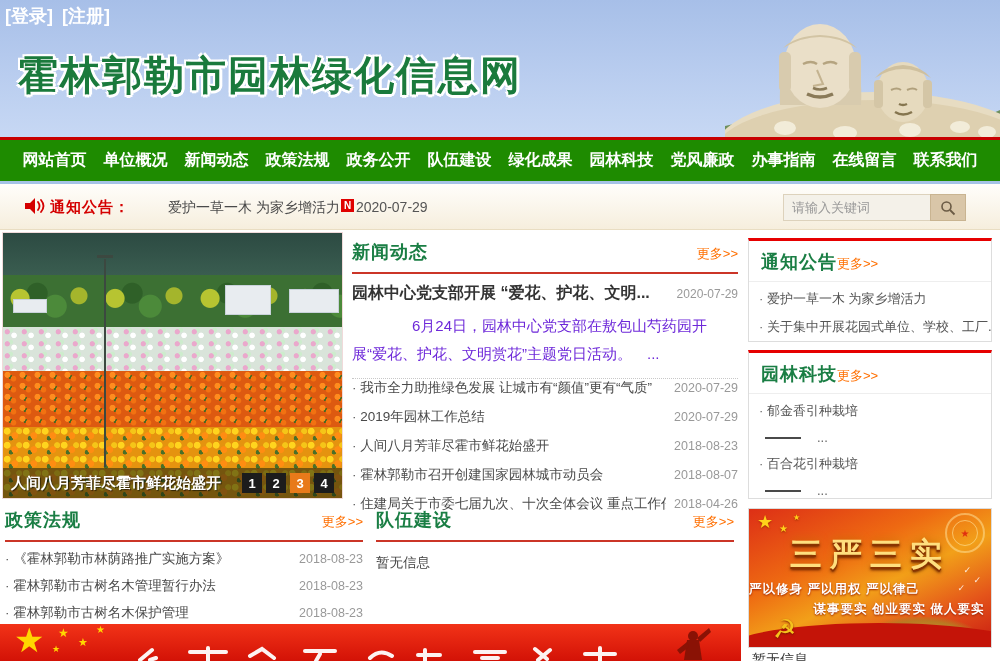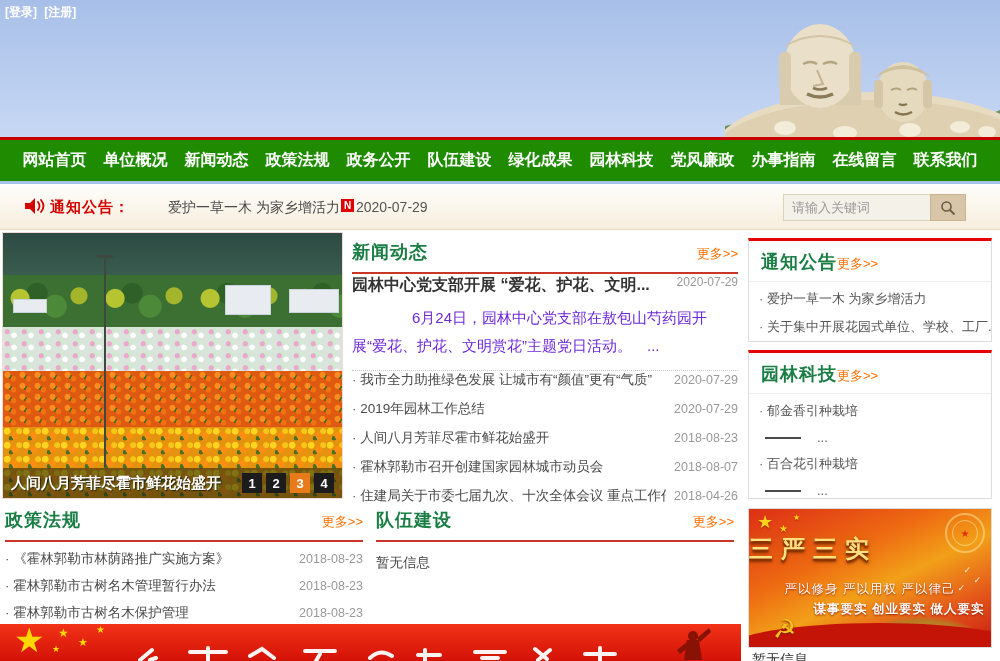--- a/index.html
+++ b/index.html
@@ -2,21 +2,21 @@
 <html><head>
 <meta charset="utf-8">
 <style>
   * { margin:0; padding:0; box-sizing:border-box; }
   body { font-family:"Liberation Sans","DejaVu Sans",sans-serif; background:#fff; }
   #page { position:relative; width:1000px; height:661px; overflow:hidden; background:#fff; }
 
   
   #header { position:absolute; left:0; top:0; width:1000px; height:137px;
     background:linear-gradient(180deg,#a7bfe8 0%,#b9cdef 55%,#c7d8f4 100%); overflow:hidden; }
-  #topbar { position:absolute; left:5px; top:4px; font-size:12px; font-weight:bold; color:#fff; z-index:5; }
+  #topbar { position:absolute; left:5px; top:4px; font-size:18px; font-weight:bold; color:#fff; z-index:5; }
   #topbar a { color:#fff; text-decoration:none; margin-right:4px; cursor:pointer; }
   #site-title { position:absolute; left:18px; top:48px; font-size:40px; font-weight:bold; color:#1a7a3c;
     letter-spacing:2px; z-index:4;
     text-shadow:-2px -2px 0 #fff, 2px -2px 0 #fff, -2px 2px 0 #fff, 2px 2px 0 #fff, 0 3px 0 #fff, 3px 0 0 #fff; }
   #statue { position:absolute; right:0; top:0; }
 
   #redline { position:absolute; left:0; top:137px; width:1000px; height:3px; background:#c80000; }
 
   
   #nav { position:absolute; left:0; top:140px; width:1000px; height:41px; background:#1e8b00;
@@ -79,21 +79,21 @@
   .pg.active { background:#e87a1a; }
 
   
   .sec-hd { display:flex; justify-content:space-between; align-items:baseline;
     border-bottom:2px solid #cb3527; padding-bottom:8px; }
   .sec-title { font-size:18px; font-weight:bold; color:#1a7e44; letter-spacing:1px; }
   .more { font-size:13px; color:#ff6f00; cursor:pointer; text-decoration:none; }
 
   
   #news { position:absolute; left:352px; top:10px; width:386px; }
-  #news-feat { display:flex; align-items:flex-start; margin-top:1px; }
+  #news-feat { display:flex; align-items:center; margin-top:9px; }
   #news-feat-title { flex:1; font-size:16px; font-weight:bold; color:#333; white-space:nowrap; overflow:hidden; cursor:pointer; }
   #news-feat-date { font-size:12px; color:#999; margin-left:6px; }
   #news-sum { margin-top:8px; font-size:15px; color:#6d28d9; line-height:1.85; text-indent:4em;
     border-bottom:1px dotted #c8c8c8; padding-bottom:10px; }
   .nrow { display:flex; align-items:baseline; height:29px; }
   .nrow .nt { flex:1; font-size:13.5px; color:#4a4a4a; white-space:nowrap; overflow:hidden; cursor:pointer; }
   .nrow .nt::before { content:"· "; color:#555; }
   .nrow .nd { font-size:12.5px; color:#999; margin-left:8px; }
 
   
@@ -109,23 +109,23 @@
 
   
   #policies { position:absolute; left:5px; top:278px; width:358px; }
   #team { position:absolute; left:376px; top:278px; width:358px; }
   .empty-msg { font-size:13.5px; color:#444; margin-top:12px; }
   #policies .nrow { height:25px; margin-top:2px; }
 
   
   #redbanner { position:absolute; left:748px; top:278px; width:244px; height:140px; border:1px solid #ddd;
     background:linear-gradient(155deg,#dd2f16 0%,#ee6a12 35%,#f2a019 55%,#e4541a 78%,#c81b10 100%); overflow:hidden; cursor:pointer; }
-  #rb-title { position:absolute; left:0; top:24px; width:100%; text-align:left; font-size:24px; font-weight:bold;
+  #rb-title { position:absolute; left:0; top:24px; width:100%; text-align:center; font-size:32px; font-weight:bold;
     letter-spacing:8px; color:#ffdf7e; text-shadow:0 2px 0 #8a3400, 0 3px 3px #5e1c00, 0 0 8px #c86a00; }
-  #rb-line1 { position:absolute; left:0; top:72px; width:100%; text-align:center; font-size:12.5px; font-weight:normal;
+  #rb-line1 { position:absolute; left:0; top:72px; width:100%; font-size:12.5px; font-weight:bold;
     color:#fff; text-shadow:0 1px 2px #9a2000; letter-spacing:1px; }
   #rb-line2 { position:absolute; left:0; top:92px; width:100%; text-align:center; font-size:12.5px; font-weight:bold;
     color:#fff; text-shadow:0 1px 2px #9a2000; letter-spacing:1px;margin-left:29px; }
   .rb-star { position:absolute; color:#ffd11a; text-shadow:0 1px 2px #a03000; }
   #rb-rings { position:absolute; right:6px; top:4px; width:40px; height:40px; border:2px solid rgba(255,230,160,0.5);
     border-radius:50%; display:flex; align-items:center; justify-content:center; }
   #rb-rings::after { content:""; width:24px; height:24px; border:1.5px solid rgba(255,230,160,0.6); border-radius:50%; position:absolute; }
   #rb-wave { position:absolute; left:-20px; bottom:-26px; width:300px; height:50px; background:#c41408; border-radius:50% 50% 0 0; }
   #rb-wall { position:absolute; right:10px; bottom:4px; width:120px; height:26px;
     background:radial-gradient(ellipse at 50% 100%,#d9a13c 0%,#b97a22 60%,transparent 75%); }
@@ -177,20 +177,21 @@
       <ellipse cx="60" cy="128" rx="11" ry="7" fill="#f2ecd9"></ellipse>
       <ellipse cx="120" cy="133" rx="12" ry="7" fill="#f2ecd9"></ellipse>
       <ellipse cx="185" cy="130" rx="11" ry="7" fill="#f2ecd9"></ellipse>
       <ellipse cx="235" cy="127" rx="10" ry="6" fill="#f2ecd9"></ellipse>
       <ellipse cx="262" cy="132" rx="9" ry="6" fill="#f2ecd9"></ellipse>
     </svg>
     <div id="topbar">
       <a>[登录]</a>
       <a>[注册]</a>
     </div>
+    <div id="site-title">霍林郭勒市园林绿化信息网</div>
   </div>
   <div id="redline"></div>
 
   <div id="nav">
     <span class="nav-item">网站首页</span>
     <span class="nav-item">单位概况</span>
     <span class="nav-item">新闻动态</span>
     <span class="nav-item">政策法规</span>
     <span class="nav-item">政务公开</span>
     <span class="nav-item">队伍建设</span>

